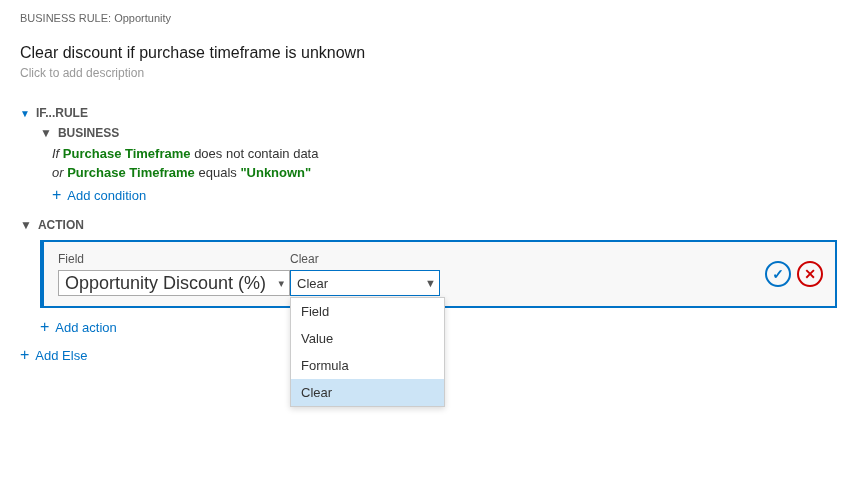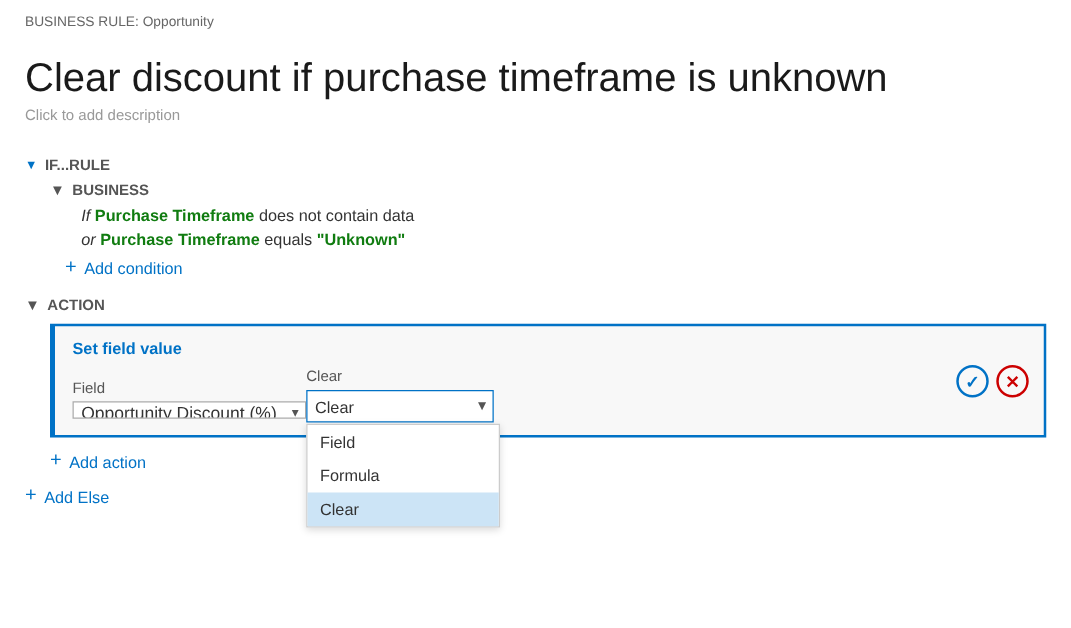--- a/index.html
+++ b/index.html
@@ -14,21 +14,21 @@
       min-height: 502px;
       padding: 12px 20px;
       position: relative;
     }
     .breadcrumb {
       font-size: 11px;
       color: #666;
       margin-bottom: 20px;
     }
     .page-title {
-      font-size: 32px;
+      font-size: 16px;
       font-weight: 300;
       color: #1a1a1a;
       margin-bottom: 4px;
     }
     .page-desc {
       font-size: 12px;
       color: #999;
       margin-bottom: 26px;
       cursor: pointer;
     }
@@ -53,21 +53,21 @@
       display: flex;
       align-items: center;
       gap: 6px;
       font-size: 12px;
       font-weight: 600;
       color: #555;
       margin-bottom: 6px;
     }
     .condition-line {
       font-size: 13px;
-      margin-left: 25px;
+      margin-left: 12px;
       margin-bottom: 4px;
       color: #333;
     }
     .condition-line .keyword {
       color: #333;
       font-style: italic;
     }
     .condition-line .field-name {
       color: #107c10;
       font-weight: 600;
@@ -136,23 +136,23 @@
       right: 6px;
       top: 50%;
       transform: translateY(-50%);
       pointer-events: none;
       font-size: 11px;
       color: #555;
     }
     .select-wrapper select {
       border: 1px solid #aaa;
       background: #fff;
-      height: 14px;
+      height: 26px;
       padding: 0 22px 0 6px;
-      font-size: 14px;
+      font-size: 18px;
       color: #333;
       appearance: none;
       -webkit-appearance: none;
       cursor: pointer;
       outline: none;
     }
     .type-group {
       display: flex;
       flex-direction: column;
       gap: 4px;
@@ -288,37 +288,37 @@
     </div>
   </div>
 
   <div class="action-section">
     <div class="action-header">
       <span class="arrow">▼</span>
       <span>ACTION</span>
     </div>
 
     <div class="action-card">
-      <div class="action-card-title">Set field value</div>
       <div class="field-row">
         <div class="field-group">
           <div class="field-label">Field</div>
           <div class="select-wrapper">
             <select>
               <option>Opportunity Discount (%)</option>
             </select>
           </div>
         </div>
         <div class="type-group">
           <div class="field-label">Clear</div>
           <div class="type-input-wrapper">
             <input class="type-input" type="text" value="Clear" readonly="" style="">
             <span class="type-dropdown-arrow">▼</span>
             <div class="dropdown-menu">
               <div class="dropdown-item">Field</div>
+              <div class="dropdown-item">Value</div>
               <div class="dropdown-item">Formula</div>
               <div class="dropdown-item selected">Clear</div>
             </div>
           </div>
         </div>
       </div>
       <div class="action-icons">
         <div class="icon-btn check">✓</div>
         <div class="icon-btn close">✕</div>
       </div>

